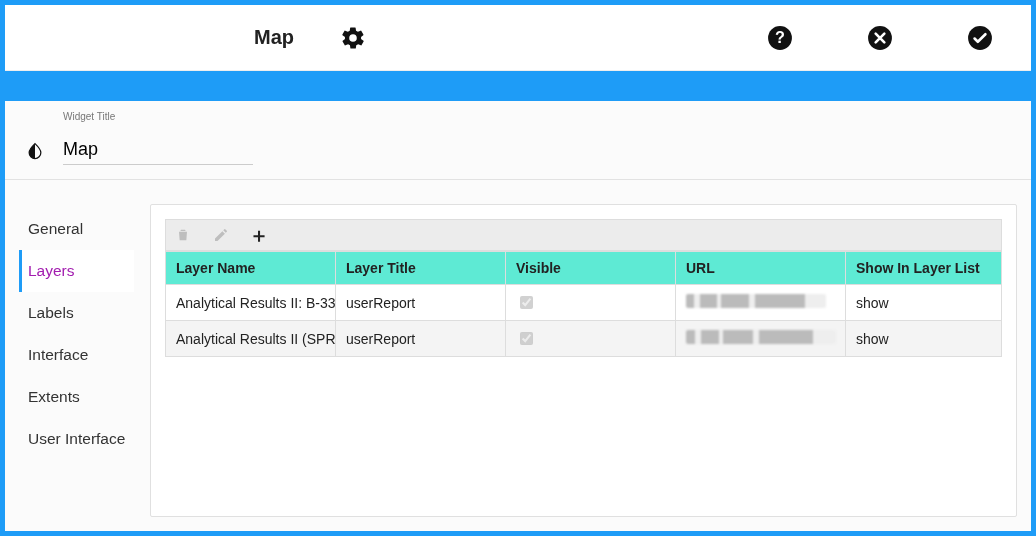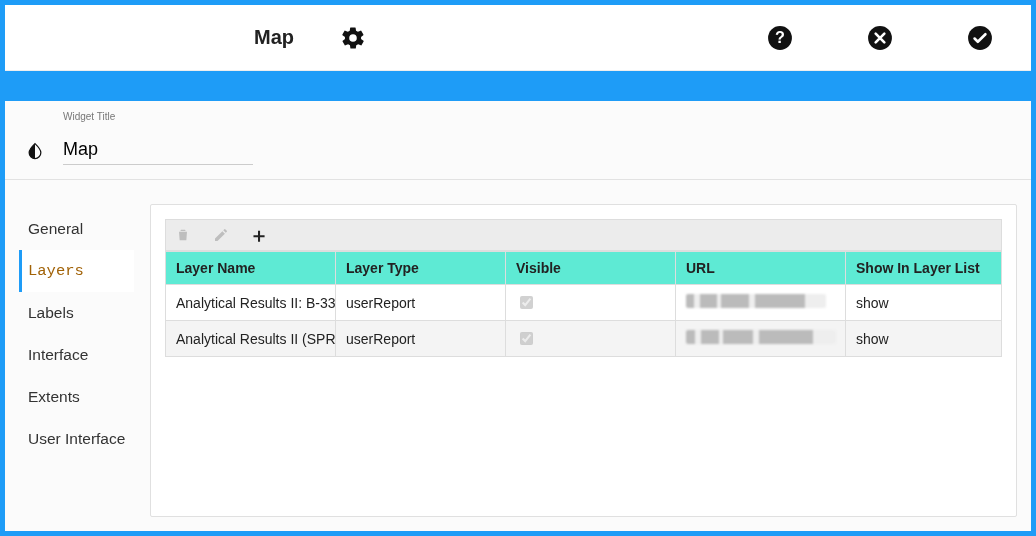--- a/index.html
+++ b/index.html
@@ -72,24 +72,23 @@
   .tabs { width:115px; display:flex; flex-direction:column; padding-top:4px; }
   .tab {
     padding:12px 8px 12px 6px;
     font-size:15.5px;
     color:#333;
     cursor:pointer;
     border-left:3px solid transparent;
     white-space:nowrap;
   }
   .tab.active {
-    color:#a16207;
+    color:#a21caf;
     border-left:3px solid #1e9cf7;
     background:#fff;
-    font-family:Liberation Mono, monospace;
   }
 
   .panel {
     flex:1;
     background:#fff;
     border:1px solid #e0e0e0;
     border-radius:2px;
     padding:14px;
     overflow:auto;
   }
@@ -204,21 +203,21 @@
               <path d="M3 17.25V21h3.75L17.81 9.94l-3.75-3.75L3 17.25ZM20.71 7.04a1 1 0 0 0 0-1.41l-2.34-2.34a1 1 0 0 0-1.41 0l-1.59 1.59 3.75 3.75 1.59-1.59Z"></path>
             </svg>
         </div>
         <div class="mini-btn plus">＋</div>
       </div>
 
       <table class="grid">
         <thead>
           <tr>
             <th class="col-name">Layer Name</th>
-            <th class="col-type">Layer Type</th>
+            <th class="col-type">Layer Title</th>
             <th class="col-vis">Visible</th>
             <th class="col-url">URL</th>
             <th class="col-show">Show In Layer List</th>
           </tr>
         </thead>
         <tbody>
           <tr>
             <td>Analytical Results II: B-33 BE</td>
             <td>userReport</td>
             <td><input type="checkbox" checked="" disabled="" style=""></td>

